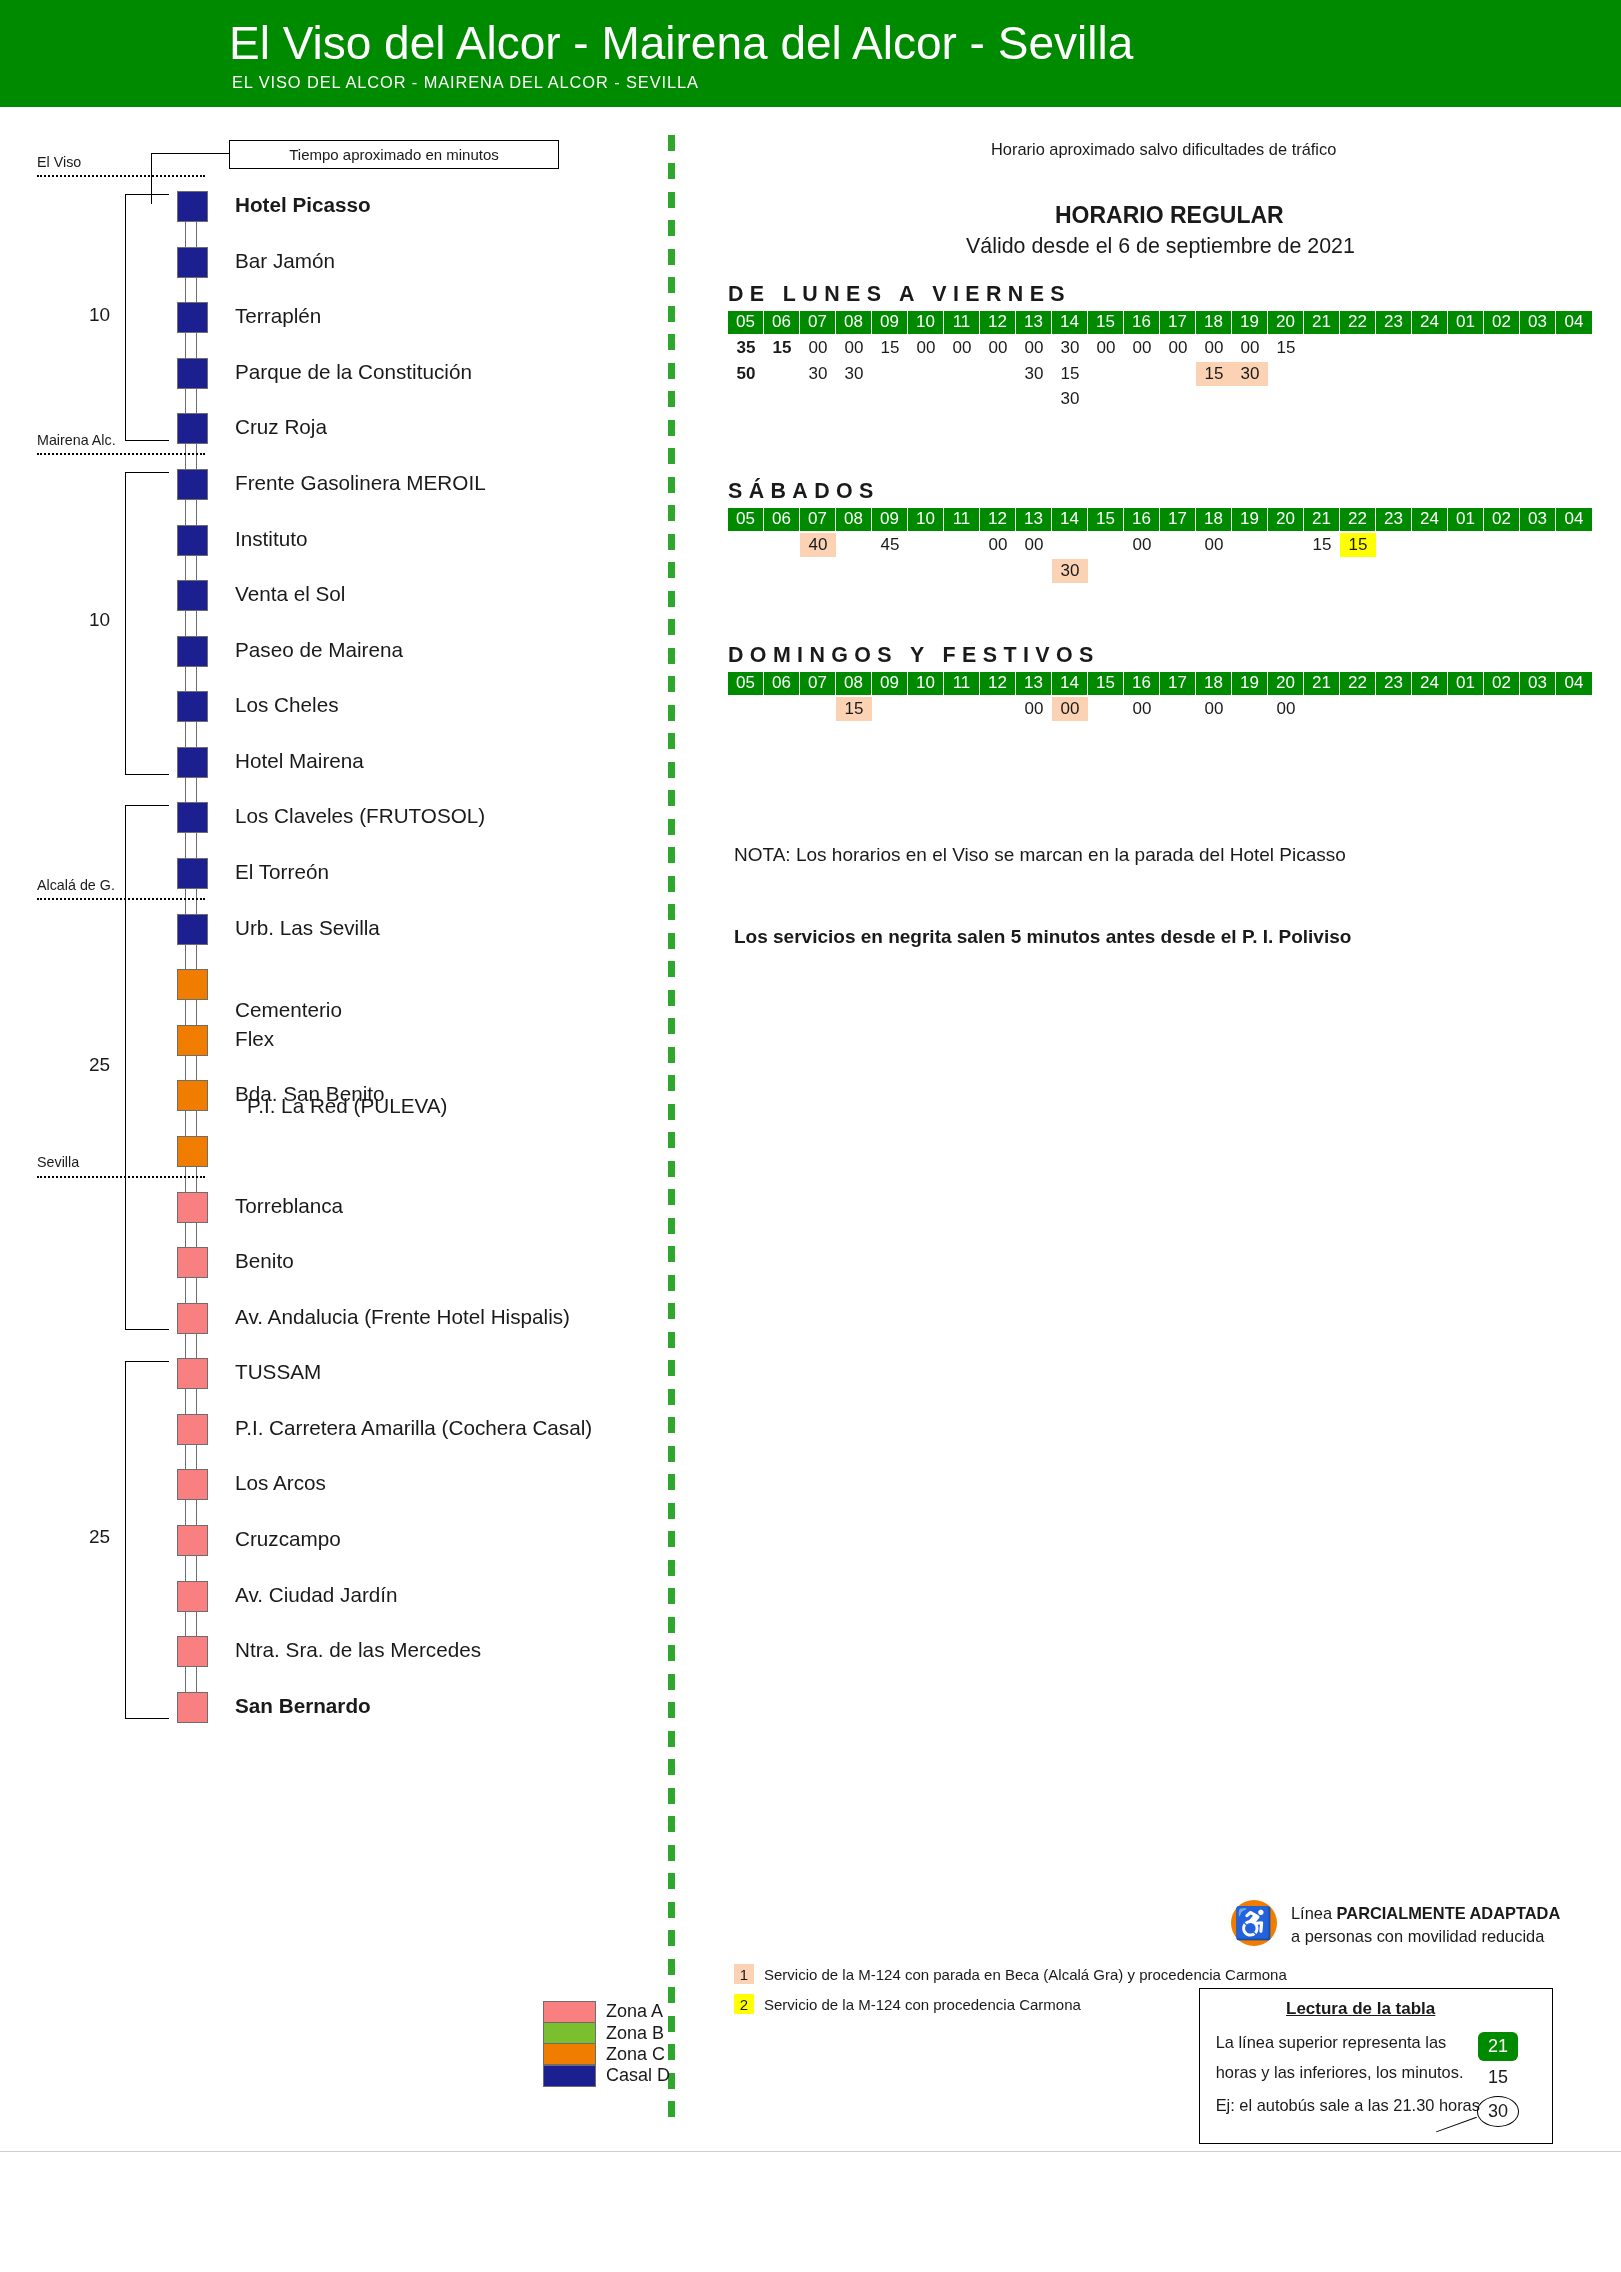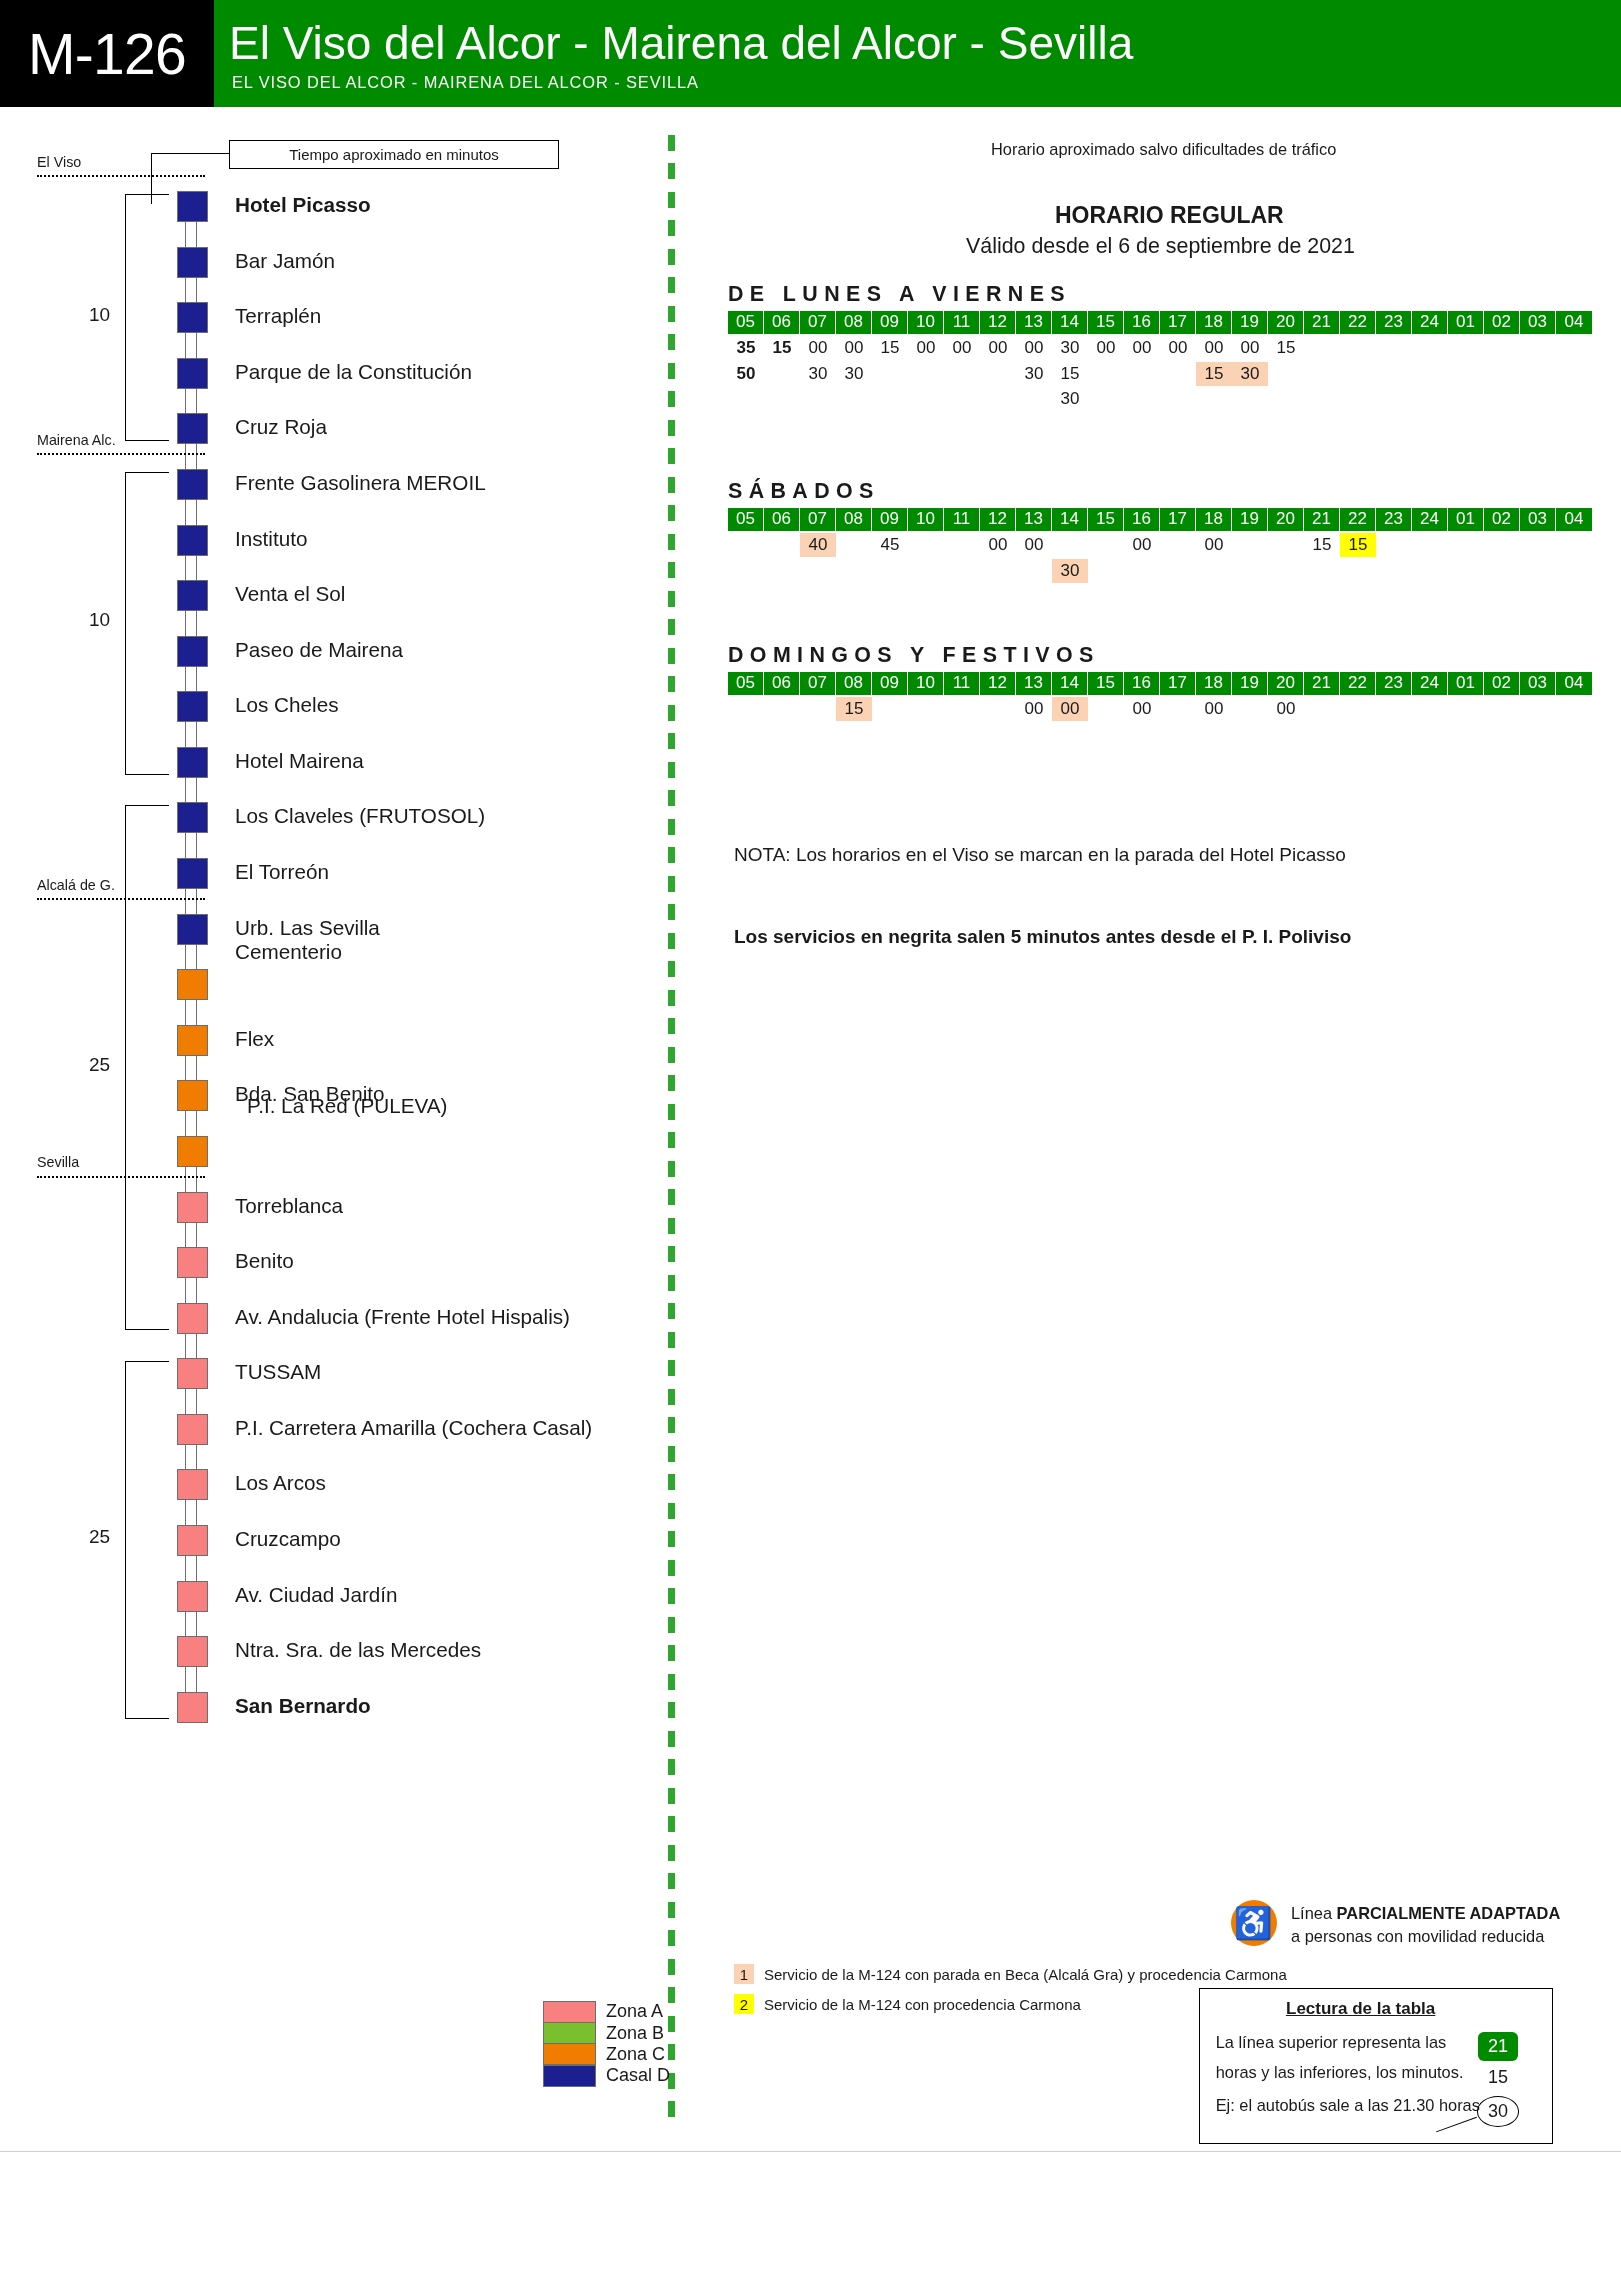--- a/index.html
+++ b/index.html
@@ -166,23 +166,20 @@
   .lec-line { position:absolute; left:235px; top:135px; width:43px; height:1.4px; background:#000; transform:rotate(-20deg); }
 
   
   .footer { position:absolute; left:0; top:2154px; width:1622px; height:119px; background:#fff; }
   .footer-sep { position:absolute; left:0; top:2151px; width:1622px; height:1.4px; background:#cfcfcf; }
 </style>
 </head>
 <body>
 
 <div class="header">
-  <div class="header-badge">
-    <span>M-126</span>
-  </div>
   <div class="header-title">El Viso del Alcor - Mairena del Alcor - Sevilla</div>
   <div class="header-sub">EL VISO DEL ALCOR - MAIRENA DEL ALCOR - SEVILLA</div>
 </div>
 
 <div class="approx-leader"></div>
 <div class="approx-leader-v"></div>
 <div class="approx-box">
   <span>Tiempo aproximado en minutos</span>
 </div>
 
@@ -210,21 +207,21 @@
     <div class="stop-label" style="top: 691px;">Los Cheles</div>
     <div class="stop-sq" style="left: 177px; top: 747px; background: rgb(27, 31, 143);"></div>
     <div class="stop-label" style="top: 747px;">Hotel Mairena</div>
     <div class="stop-sq" style="left: 177px; top: 802px; background: rgb(27, 31, 143);"></div>
     <div class="stop-label" style="top: 802px;">Los Claveles (FRUTOSOL)</div>
     <div class="stop-sq" style="left: 177px; top: 858px; background: rgb(27, 31, 143);"></div>
     <div class="stop-label" style="top: 858px;">El Torreón</div>
     <div class="stop-sq" style="left: 177px; top: 914px; background: rgb(27, 31, 143);"></div>
     <div class="stop-label" style="top: 914px;">Urb. Las Sevilla</div>
     <div class="stop-sq" style="left: 177px; top: 969px; background: rgb(240, 125, 0);"></div>
-    <div class="stop-label" style="top: 938px;">Cementerio</div>
+    <div class="stop-label" style="top: 996px;">Cementerio</div>
     <div class="stop-sq" style="left: 177px; top: 1025px; background: rgb(240, 125, 0);"></div>
     <div class="stop-label" style="top: 1025px;">Flex</div>
     <div class="stop-sq" style="left: 177px; top: 1080px; background: rgb(240, 125, 0);"></div>
     <div class="stop-label" style="top: 1080px;">Bda. San Benito</div>
     <div class="stop-sq" style="left: 177px; top: 1136px; background: rgb(240, 125, 0);"></div>
     <div class="stop-label" style="top: 1092px; margin-left: 12px;">P.I. La Red (PULEVA)</div>
     <div class="stop-sq" style="left: 177px; top: 1192px; background: rgb(249, 128, 128);"></div>
     <div class="stop-label" style="top: 1192px;">Torreblanca</div>
     <div class="stop-sq" style="left: 177px; top: 1247px; background: rgb(249, 128, 128);"></div>
     <div class="stop-label" style="top: 1247px;">Benito</div>

